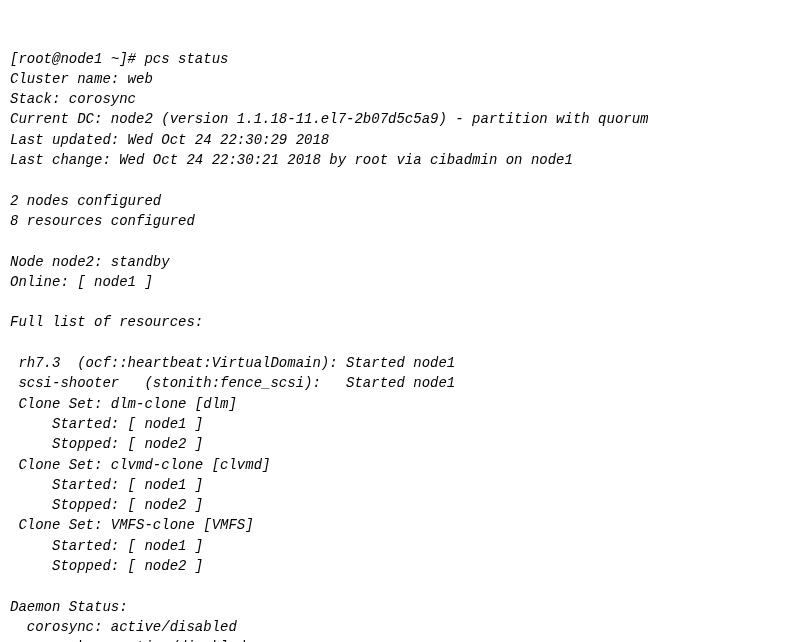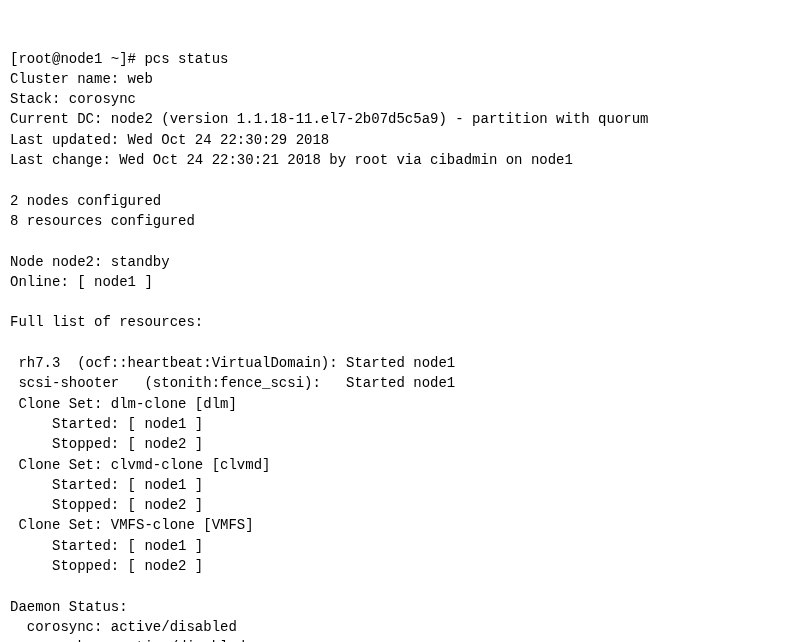--- a/index.html
+++ b/index.html
@@ -5,19 +5,19 @@
     body {
       margin: 0;
       padding: 8px 10px;
       font-family: "Courier New", Courier, monospace;
       font-size: 14px;
       line-height: 1.45;
       color: #000;
       background: #fff;
       white-space: pre;
     }
-    .line { display: block; }
+    .line { display: block; font-style: italic; }
   </style>
 </head>
 <body>
 
 <div><span class="line"><span>[root@node1 ~]# </span><span>pcs status</span></span><span class="line">Cluster name: web</span><span class="line">Stack: corosync</span><span class="line">Current DC: node2 (version 1.1.18-11.el7-2b07d5c5a9) - partition with quorum</span><span class="line">Last updated: Wed Oct 24 22:30:29 2018</span><span class="line">Last change: Wed Oct 24 22:30:21 2018 by root via cibadmin on node1</span><span class="line"> </span><span class="line">2 nodes configured</span><span class="line">8 resources configured</span><span class="line"> </span><span class="line">Node node2: standby</span><span class="line">Online: [ node1 ]</span><span class="line"> </span><span class="line">Full list of resources:</span><span class="line"> </span><span class="line"> rh7.3  (ocf::heartbeat:VirtualDomain): Started node1</span><span class="line"> scsi-shooter   (stonith:fence_scsi):   Started node1</span><span class="line"> Clone Set: dlm-clone [dlm]</span><span class="line">     Started: [ node1 ]</span><span class="line">     Stopped: [ node2 ]</span><span class="line"> Clone Set: clvmd-clone [clvmd]</span><span class="line">     Started: [ node1 ]</span><span class="line">     Stopped: [ node2 ]</span><span class="line"> Clone Set: VMFS-clone [VMFS]</span><span class="line">     Started: [ node1 ]</span><span class="line">     Stopped: [ node2 ]</span><span class="line"> </span><span class="line">Daemon Status:</span><span class="line">  corosync: active/disabled</span><span class="line">  pacemaker: active/disabled</span></div>
 
 
 </body></html>

